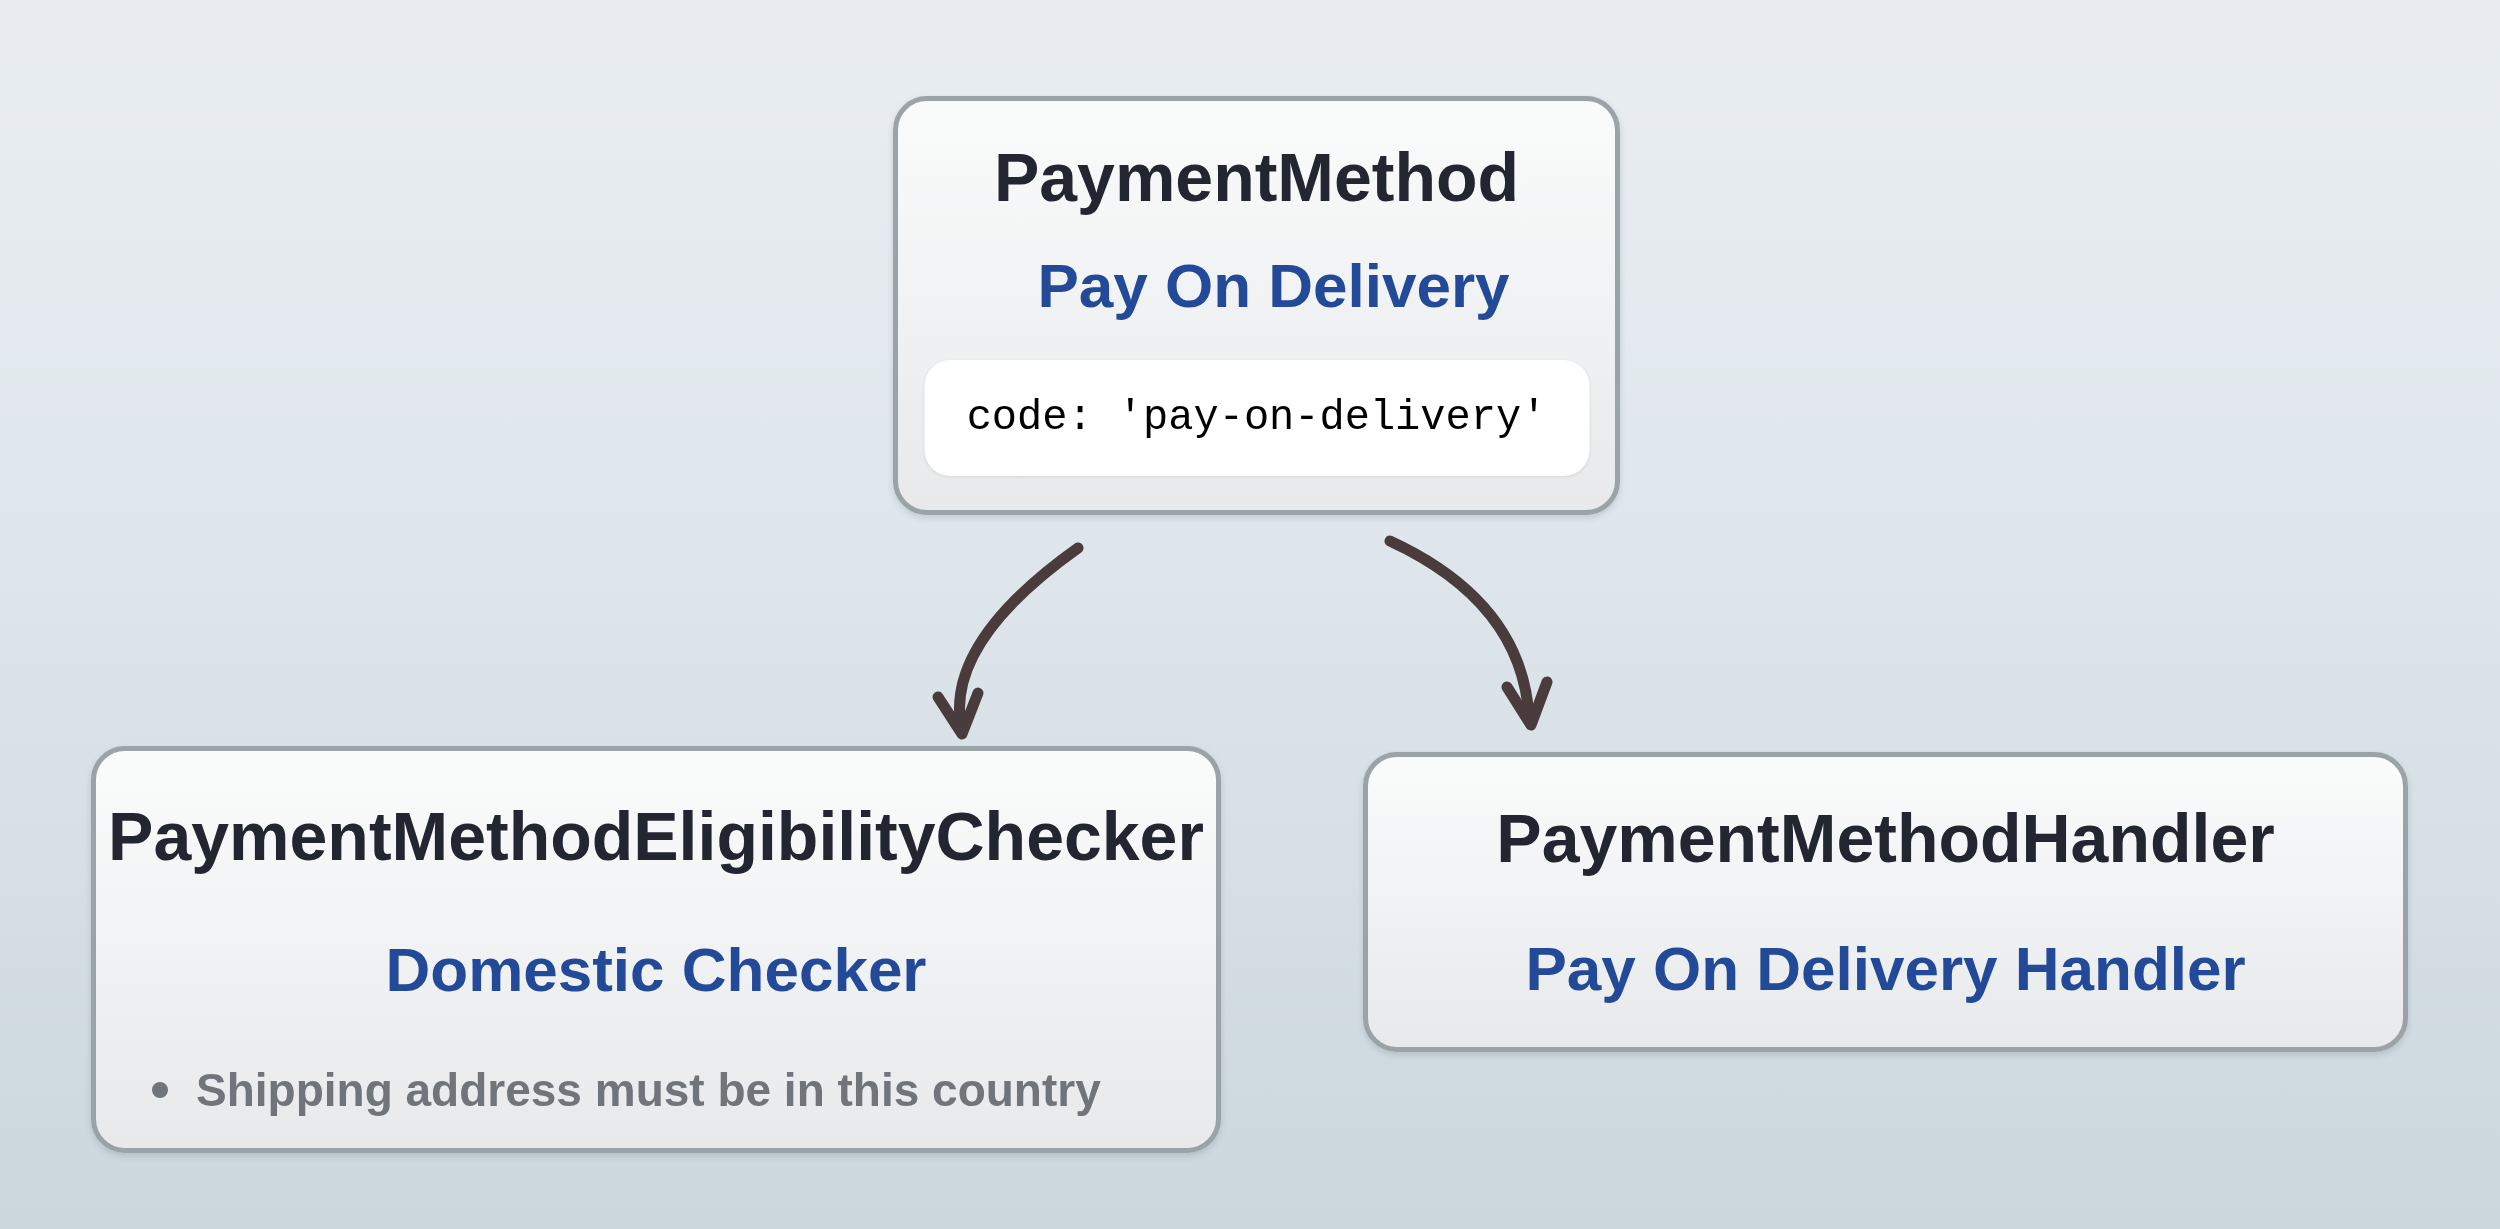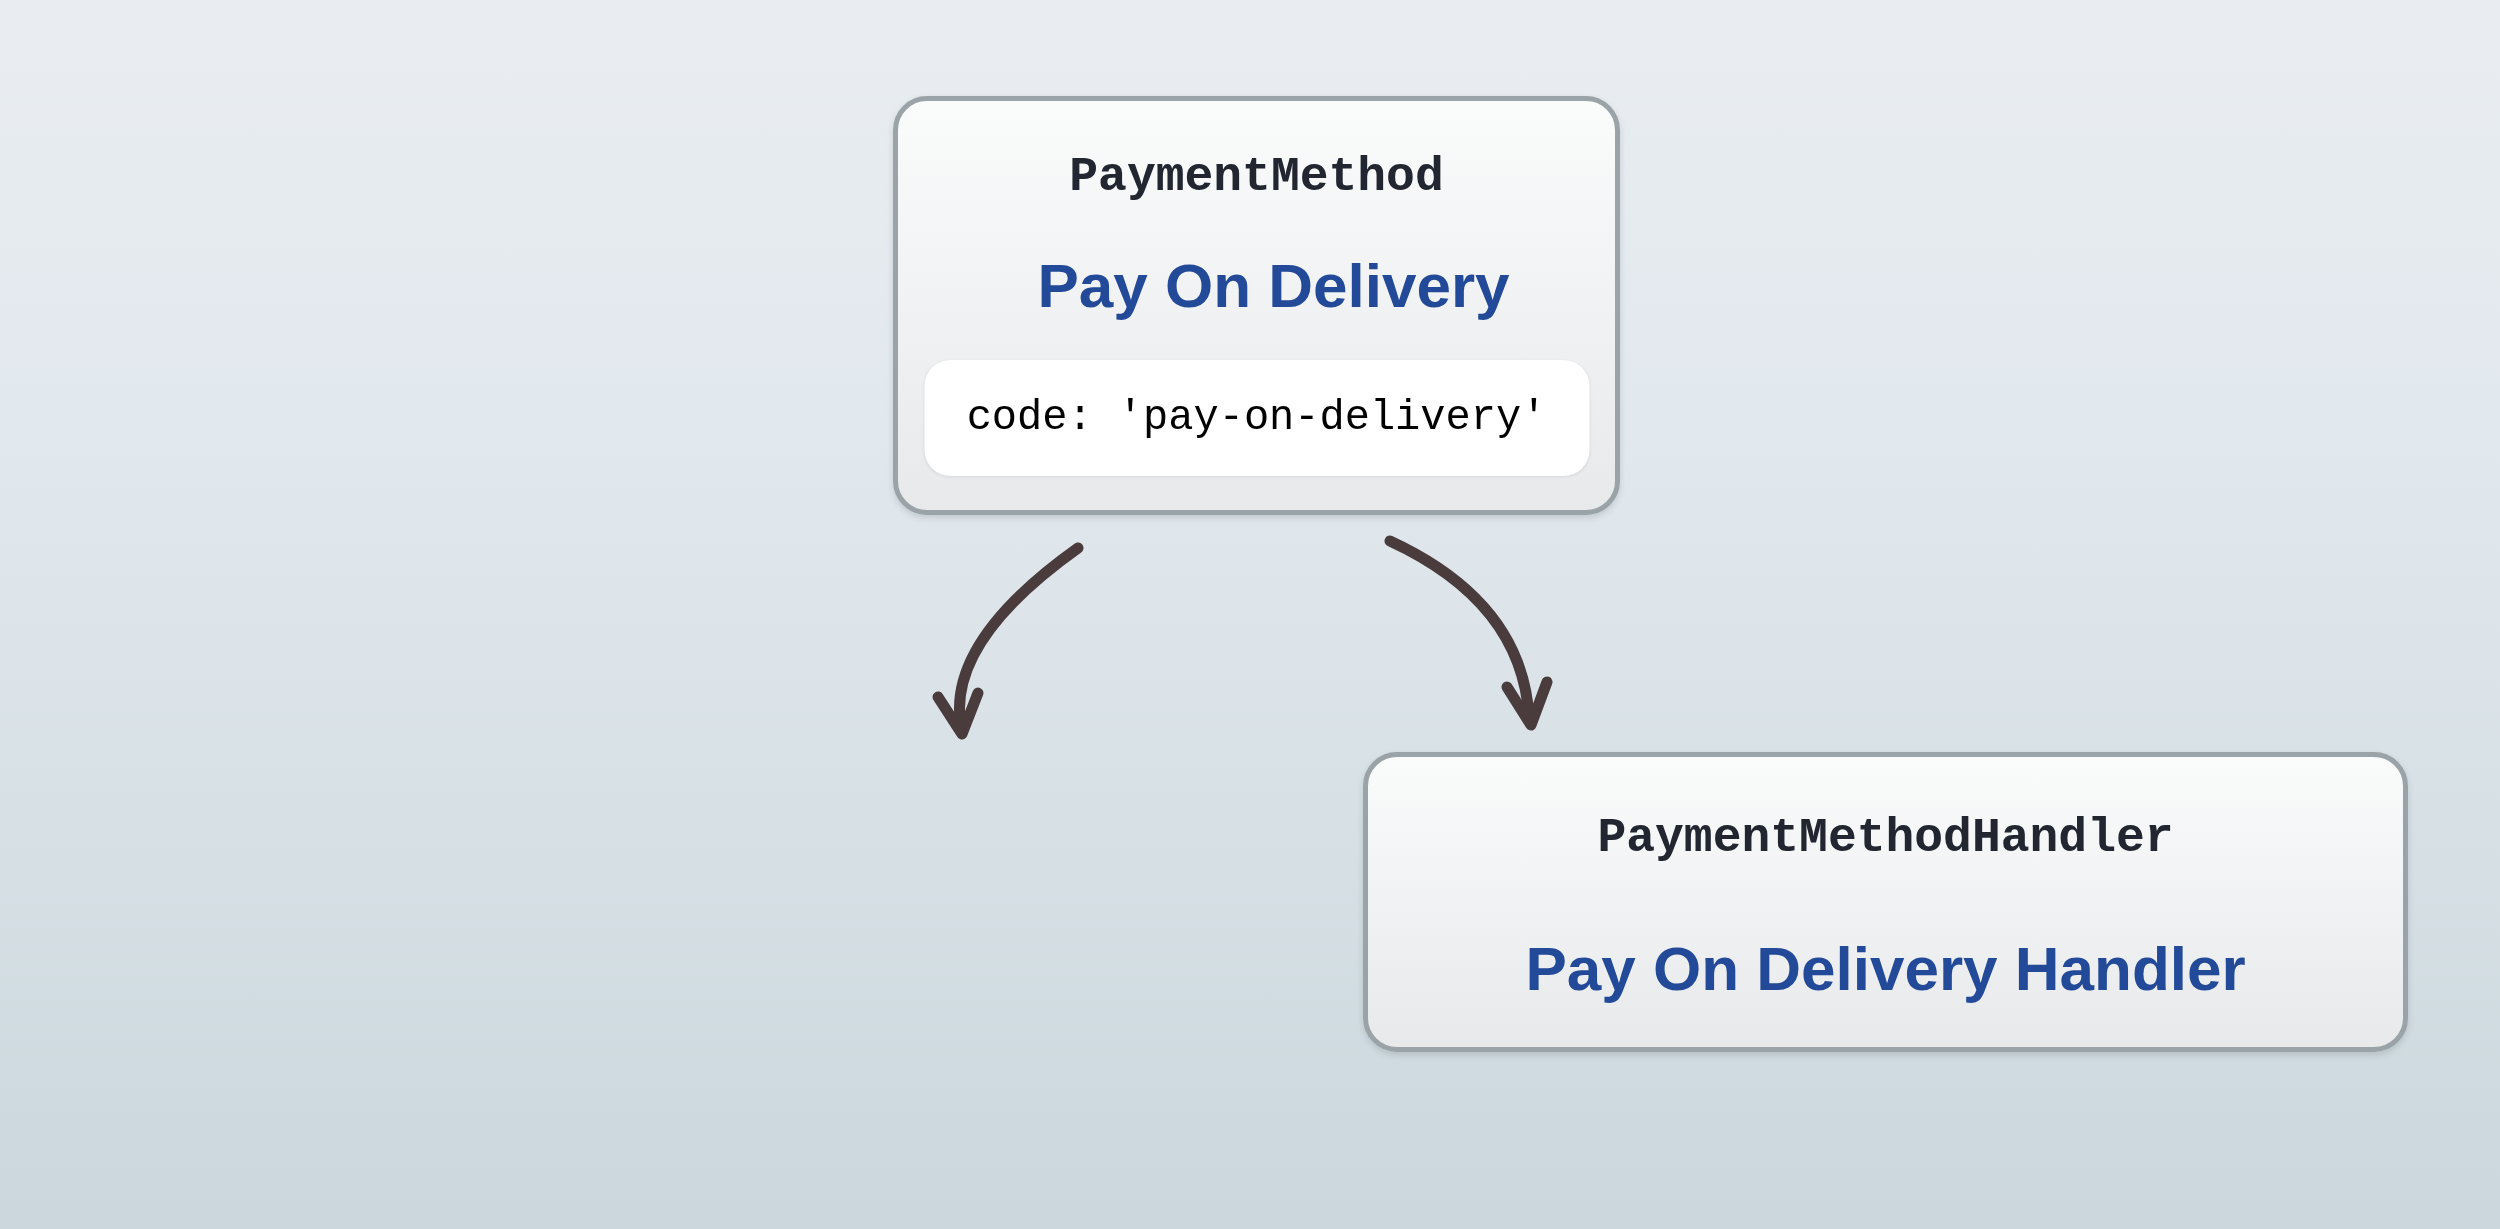--- a/index.html
+++ b/index.html
@@ -15,21 +15,21 @@
     position: absolute; box-sizing: border-box;
     border: 5px solid #9aa3a7; border-radius: 34px;
     background: linear-gradient(180deg, #fafbfb 0%, #f0f1f2 55%, #e7e9ea 100%);
     box-shadow: 0 3px 6px rgba(60,70,80,0.18);
   }
   .row {
     position: absolute; left: 0; right: 0;
     transform: translateY(-50%);
     text-align: center; white-space: nowrap;
   }
-  .title    { font-weight: bold; font-size: 48px; color: #222631; font-family: Liberation Mono, monospace; }
+  .title    { font-weight: bold; font-size: 68px; color: #222631; }
   .subtitle { font-weight: bold; font-size: 62px; color: #234a99; }
   .chip {
     position: absolute; left: 50%; transform: translateX(-50%);
     background: #ffffff; border-radius: 26px;
     display: flex; align-items: center; justify-content: center;
     box-shadow: 0 1px 3px rgba(60,70,80,0.10);
   }
   .code {
     font-family: "Liberation Mono", "DejaVu Sans Mono", monospace;
     font-size: 42px; color: #000000; white-space: pre;
@@ -75,19 +75,27 @@
   </svg>
 
   <div class="node" id="node-payment-method">
     <div class="row title-row title">PaymentMethod</div>
     <div class="row subtitle-row subtitle">Pay On Delivery</div>
     <div class="chip">
       <span class="code">code: 'pay-on-delivery'</span>
     </div>
   </div>
 
+  <div class="node" id="node-eligibility-checker">
+    <div class="row title-row title">PaymentMethodEligibilityChecker</div>
+    <div class="row subtitle-row subtitle">Domestic Checker</div>
+    <div class="row bullet-row">
+      <span class="dot"></span>
+      <span class="bullet-text">Shipping address must be in this country</span>
+    </div>
+  </div>
 
   <div class="node" id="node-handler">
     <div class="row subtitle-row subtitle">Pay On Delivery Handler</div>
     <div class="row title-row title">PaymentMethodHandler</div>
   </div>
 
 </div>
 
 </body></html>

